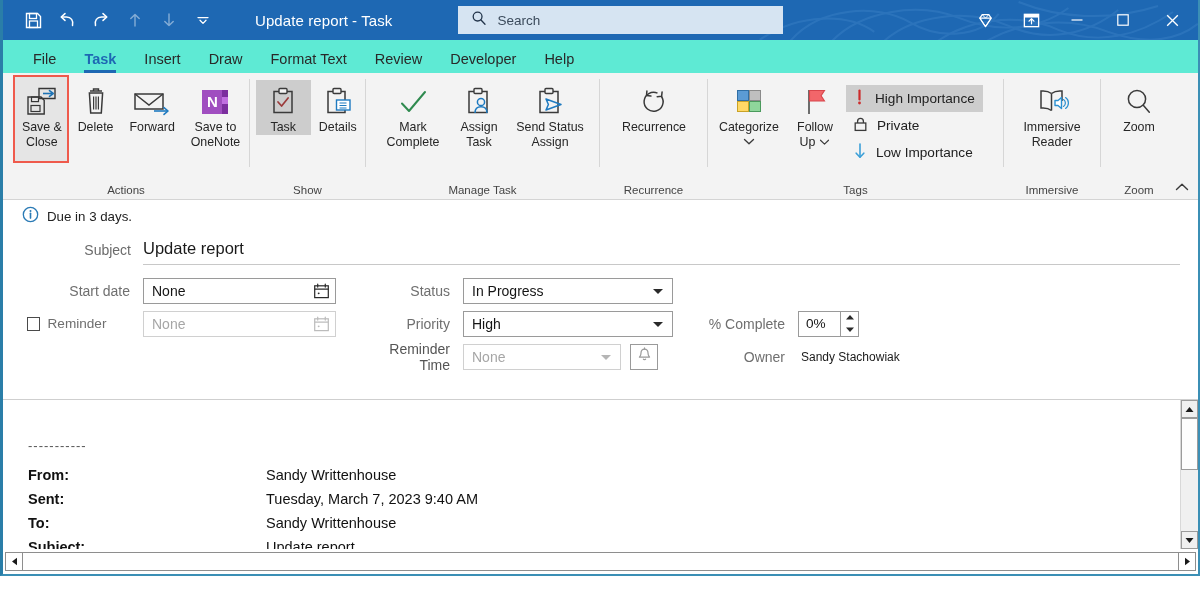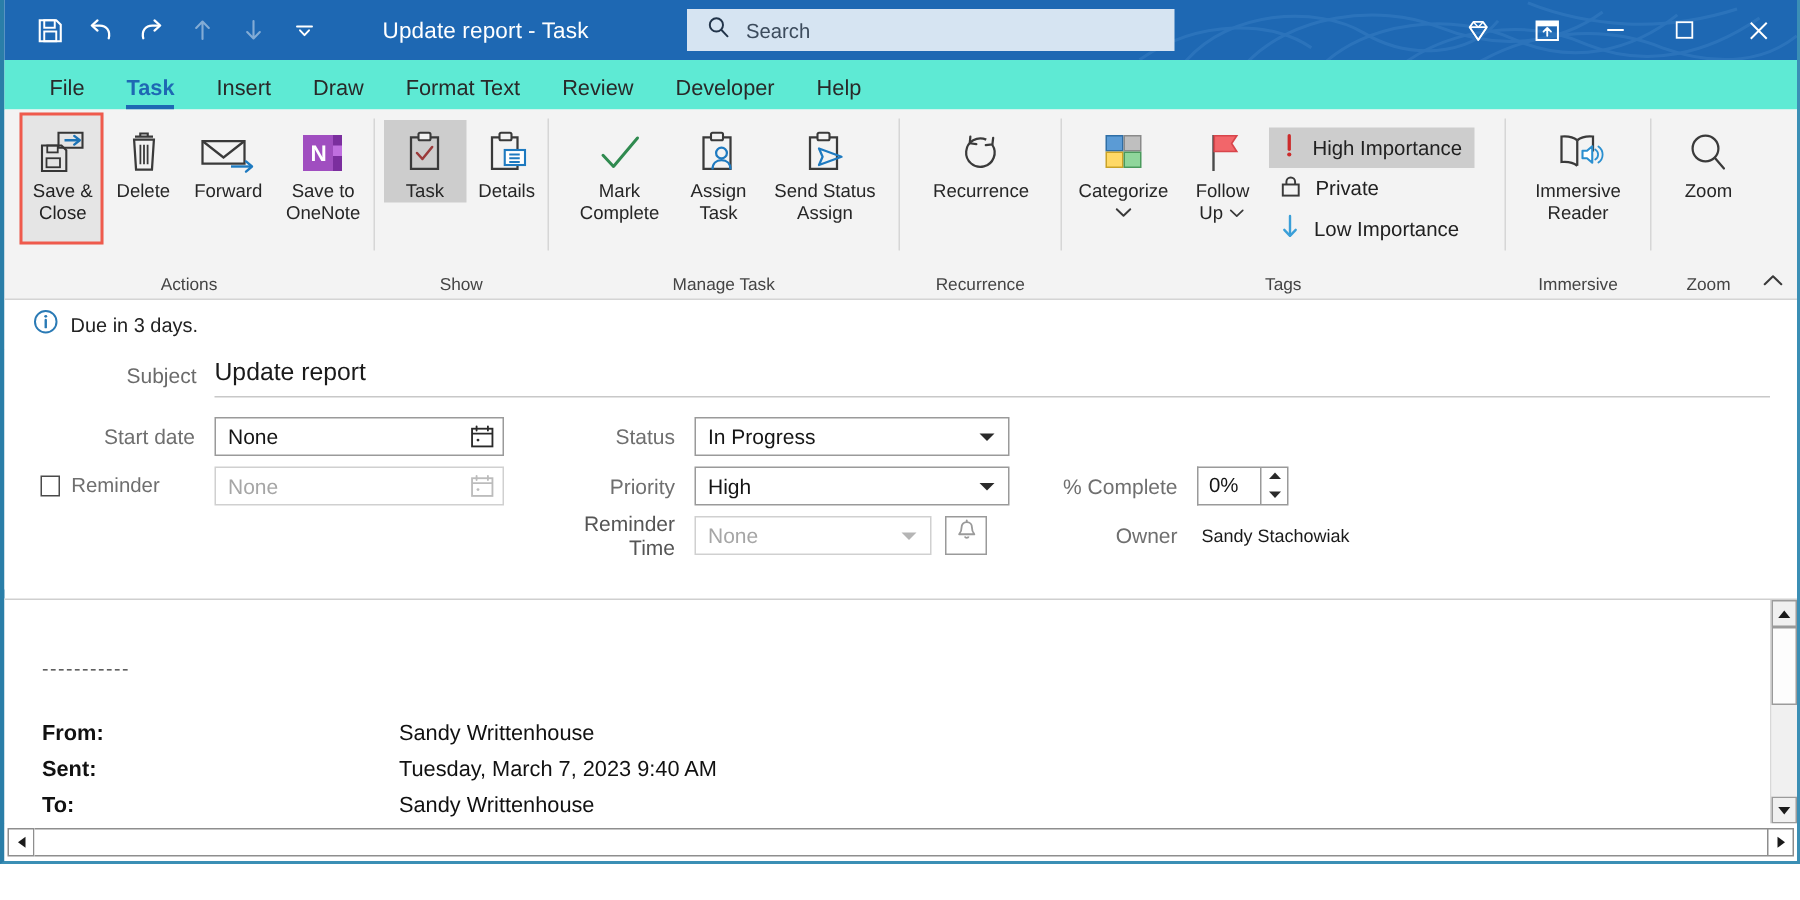--- a/index.html
+++ b/index.html
@@ -185,21 +185,21 @@
   
   .bodyarea {
     position: absolute; left: 0; right: 0; top: 399px; bottom: 25px;
     border-top: 1px solid #cfcfcf; background: #fff; display: flex;
   }
   .notes {
     flex: 1; padding: 38px 0 0 25px; font-size: 14.5px; color: #111; line-height: 24px;
     overflow: hidden;
   }
   .dashes { letter-spacing: 1px; color: #555; font-size: 13px; line-height: 16px; }
-  .hdr-table { margin-top: 23px; border-collapse: collapse; }
+  .hdr-table { margin-top: 9px; border-collapse: collapse; }
   .hdr-table td { padding: 0; line-height: 24px; vertical-align: top; }
   .hdr-k { font-weight: bold; width: 98px; font-size: 14.5px; }
   .hdr-v { font-size: 14.5px; padding-left: 140px !important; white-space: nowrap; }
 
   
   .vscroll {
     width: 18px; background: #f0f0f0; border-left: 1px solid #d8d8d8;
     display: flex; flex-direction: column;
   }
   .vs-btn {

